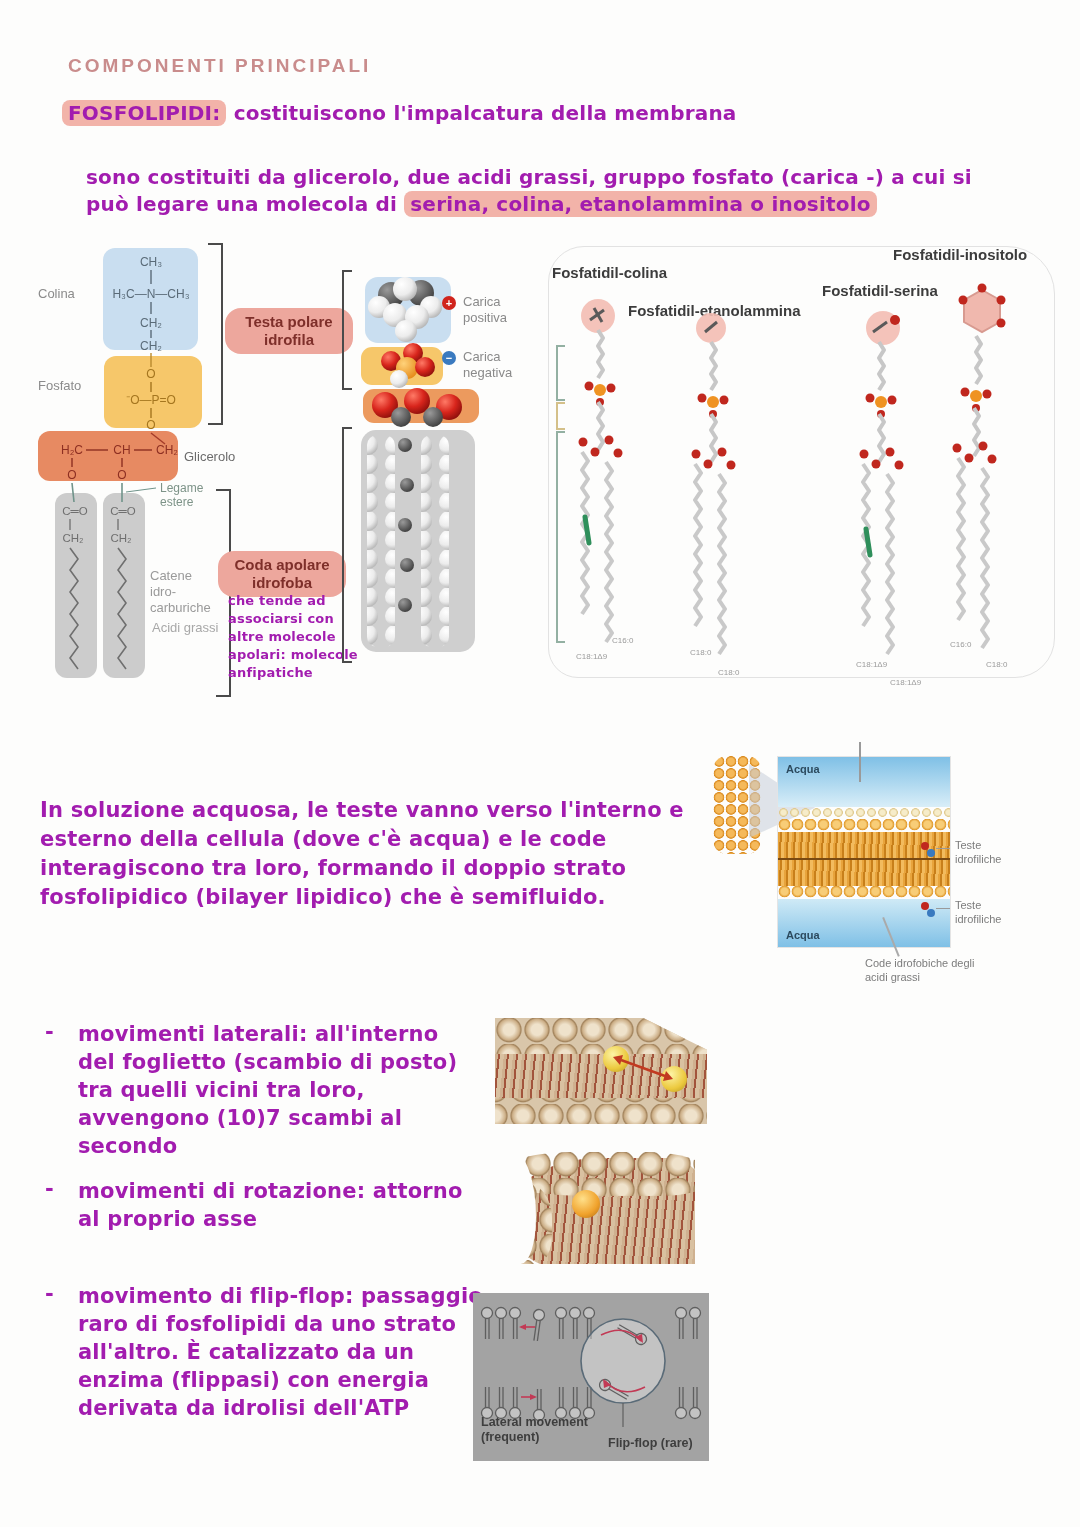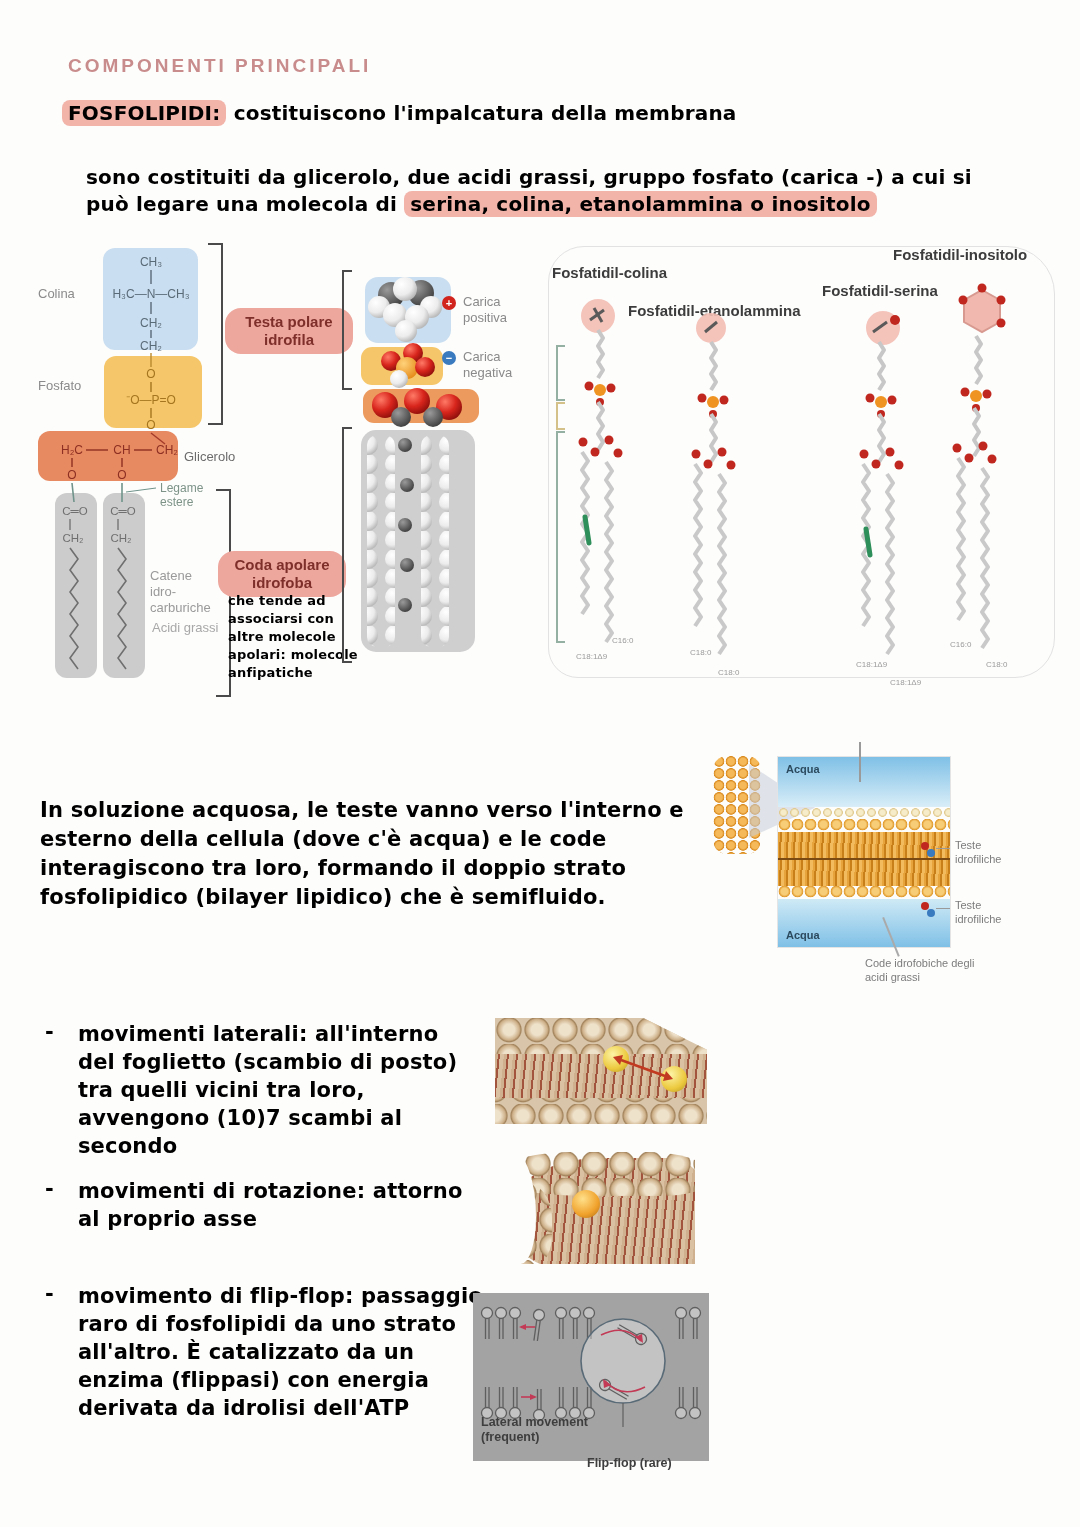--- a/index.html
+++ b/index.html
@@ -1,18 +1,18 @@
 <!DOCTYPE html>
 <html><head>
 <meta charset="utf-8">
 <style>
   html,body{margin:0;padding:0;background:#e8e8e8;}
   .page{position:relative;width:1080px;height:1527px;background:#fdfdfc;margin:0 auto;overflow:hidden;
         font-family:"Liberation Sans",sans-serif;}
-  .hw{font-family:"DejaVu Sans",sans-serif;font-weight:bold;color:#000000;letter-spacing:.2px;}
+  .hw{font-family:"DejaVu Sans",sans-serif;font-weight:bold;color:#a21caf;letter-spacing:.2px;}
   .abs{position:absolute;}
   .hl{background:#f2b3a9;border-radius:8px;padding:1px 6px;}
   .page-title{color:#c98c8c;font-size:19px;font-weight:bold;letter-spacing:3px;}
   .bodytxt{font-size:20px;line-height:27px;}
   .pill{background:#eda79d;color:#7e2f2a;font-weight:bold;text-align:center;border-radius:16px;
         font-size:15px;line-height:18px;padding:5px 8px;font-family:"Liberation Sans",sans-serif;}
   .glabel{color:#8b8b8b;font-size:13px;}
   .bullet{display:flex;gap:24px;}
   .bullet .dash{font-size:21px;}
   .bullet .btxt{font-size:21px;line-height:28px;}
@@ -408,16 +408,16 @@
 
       <use href="#lp" x="208" y="20"></use>
         <use href="#lp" x="222" y="20"></use>
       <g transform="scale(1,-1) translate(0,-140)">
         <use href="#lp" x="208" y="20"></use>
           <use href="#lp" x="222" y="20"></use>
       </g>
       <line x1="150" y1="110" x2="150" y2="134" stroke="#5f5f5f" stroke-width="1.2"></line>
     </svg>
     <div class="abs ff-label" style="left:8px;top:122px;width:130px;">Lateral movement (frequent)</div>
-    <div class="abs ff-label" style="left:114px;top:143px;width:110px;margin-top:20px;">Flip-flop (rare)</div>
+    <div class="abs ff-label" style="left:135px;top:143px;width:110px;">Flip-flop (rare)</div>
   </div>
 
 </div>
 
 </body></html>

